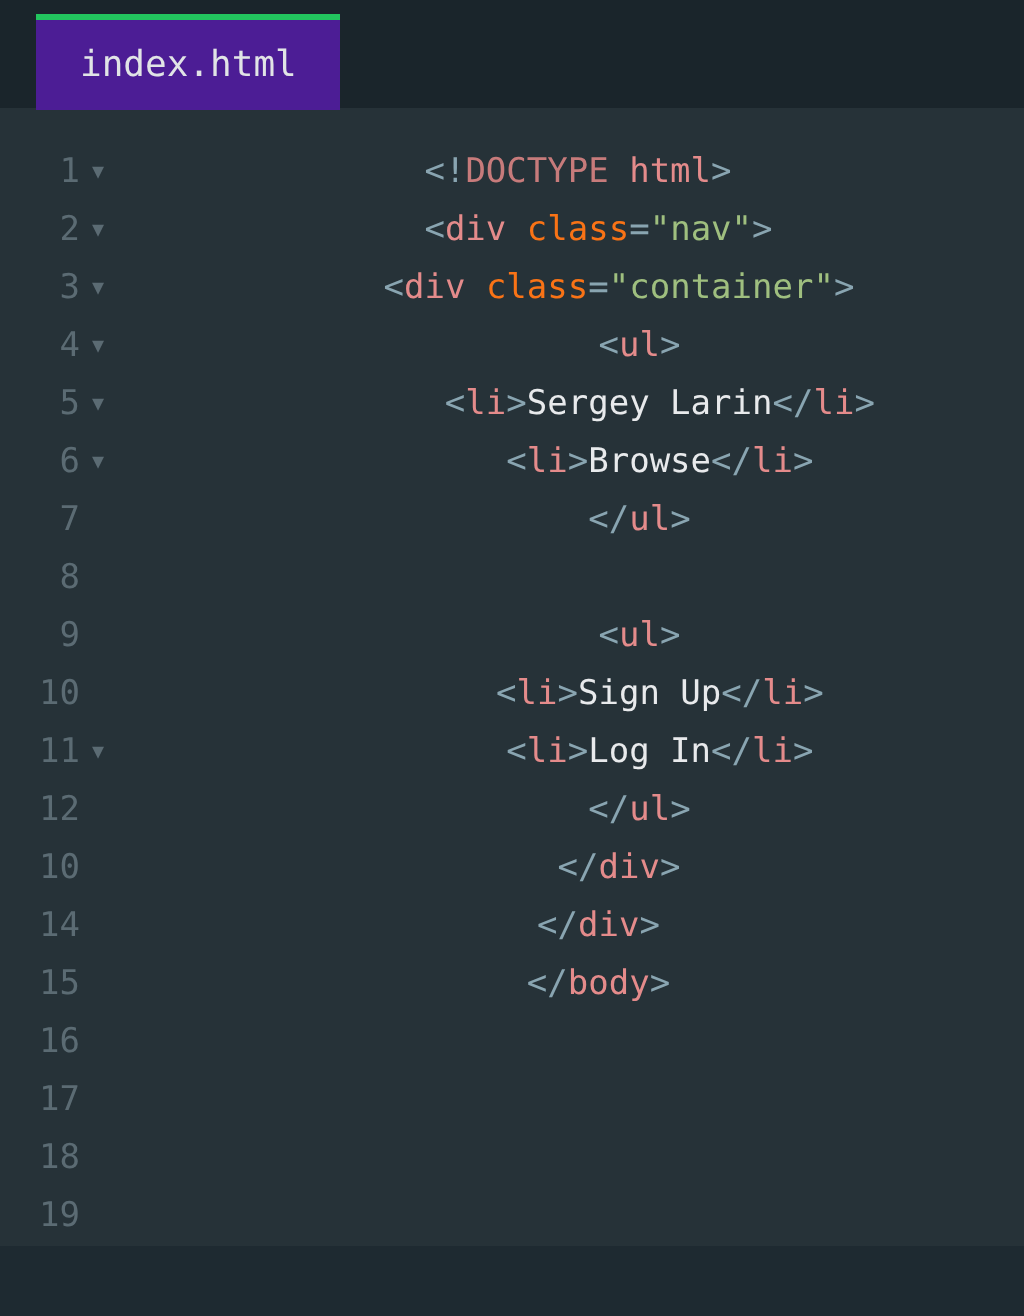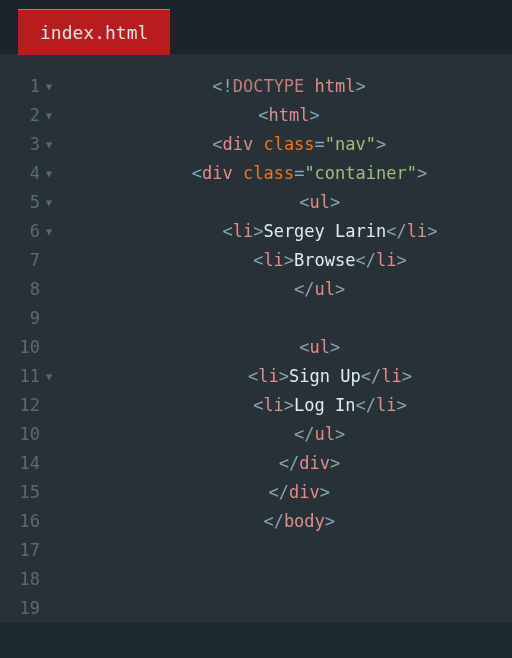--- a/index.html
+++ b/index.html
@@ -13,25 +13,25 @@
     overflow: hidden;
   }
   .tabbar {
     display: flex;
     align-items: flex-end;
     height: 54px;
     background: #1a252b;
     padding-left: 18px;
   }
   .tab {
-    background: #b91c1c;
+    background: #4c1d95;
     color: #e1e4e6;
     padding: 12px 22px;
     font-size: 18px;
-    border-top: 1px solid #22c55e;
+    border-top: 3px solid #22c55e;
     position: relative;
     top: 1px;
   }
   .editor {
     display: flex;
     background: #263238;
     padding-top: 18px;
   }
   .gutter {
     width: 48px;
@@ -95,21 +95,20 @@
       <div class="gutter-line">10</div>
       <div class="gutter-line">14</div>
       <div class="gutter-line">15</div>
       <div class="gutter-line">16</div>
       <div class="gutter-line">17</div>
       <div class="gutter-line">18</div>
       <div class="gutter-line">19</div>
     </div>
   <div class="code" id="code">
       <div class="code-line"><span class="punc">&lt;!</span><span class="bang">DOCTYPE</span><span class="tagn"> html</span><span class="punc">&gt;</span></div>
-      <div class="code-line"><span class="punc">&lt;</span><span class="tagn">html</span><span class="punc">&gt;</span></div>
       <div class="code-line">  <span class="punc">&lt;</span><span class="tagn">div</span> <span class="attr">class</span><span class="punc">=</span><span class="str">"nav"</span><span class="punc">&gt;</span></div>
       <div class="code-line">    <span class="punc">&lt;</span><span class="tagn">div</span> <span class="attr">class</span><span class="punc">=</span><span class="str">"container"</span><span class="punc">&gt;</span></div>
       <div class="code-line">      <span class="punc">&lt;</span><span class="tagn">ul</span><span class="punc">&gt;</span></div>
       <div class="code-line">        <span class="punc">&lt;</span><span class="tagn">li</span><span class="punc">&gt;</span><span class="txt">Sergey Larin</span><span class="punc">&lt;/</span><span class="tagn">li</span><span class="punc">&gt;</span></div>
       <div class="code-line">        <span class="punc">&lt;</span><span class="tagn">li</span><span class="punc">&gt;</span><span class="txt">Browse</span><span class="punc">&lt;/</span><span class="tagn">li</span><span class="punc">&gt;</span></div>
       <div class="code-line">      <span class="punc">&lt;/</span><span class="tagn">ul</span><span class="punc">&gt;</span></div>
       <div class="code-line"></div>
       <div class="code-line">      <span class="punc">&lt;</span><span class="tagn">ul</span><span class="punc">&gt;</span></div>
       <div class="code-line">        <span class="punc">&lt;</span><span class="tagn">li</span><span class="punc">&gt;</span><span class="txt">Sign Up</span><span class="punc">&lt;/</span><span class="tagn">li</span><span class="punc">&gt;</span></div>
       <div class="code-line">        <span class="punc">&lt;</span><span class="tagn">li</span><span class="punc">&gt;</span><span class="txt">Log In</span><span class="punc">&lt;/</span><span class="tagn">li</span><span class="punc">&gt;</span></div>

